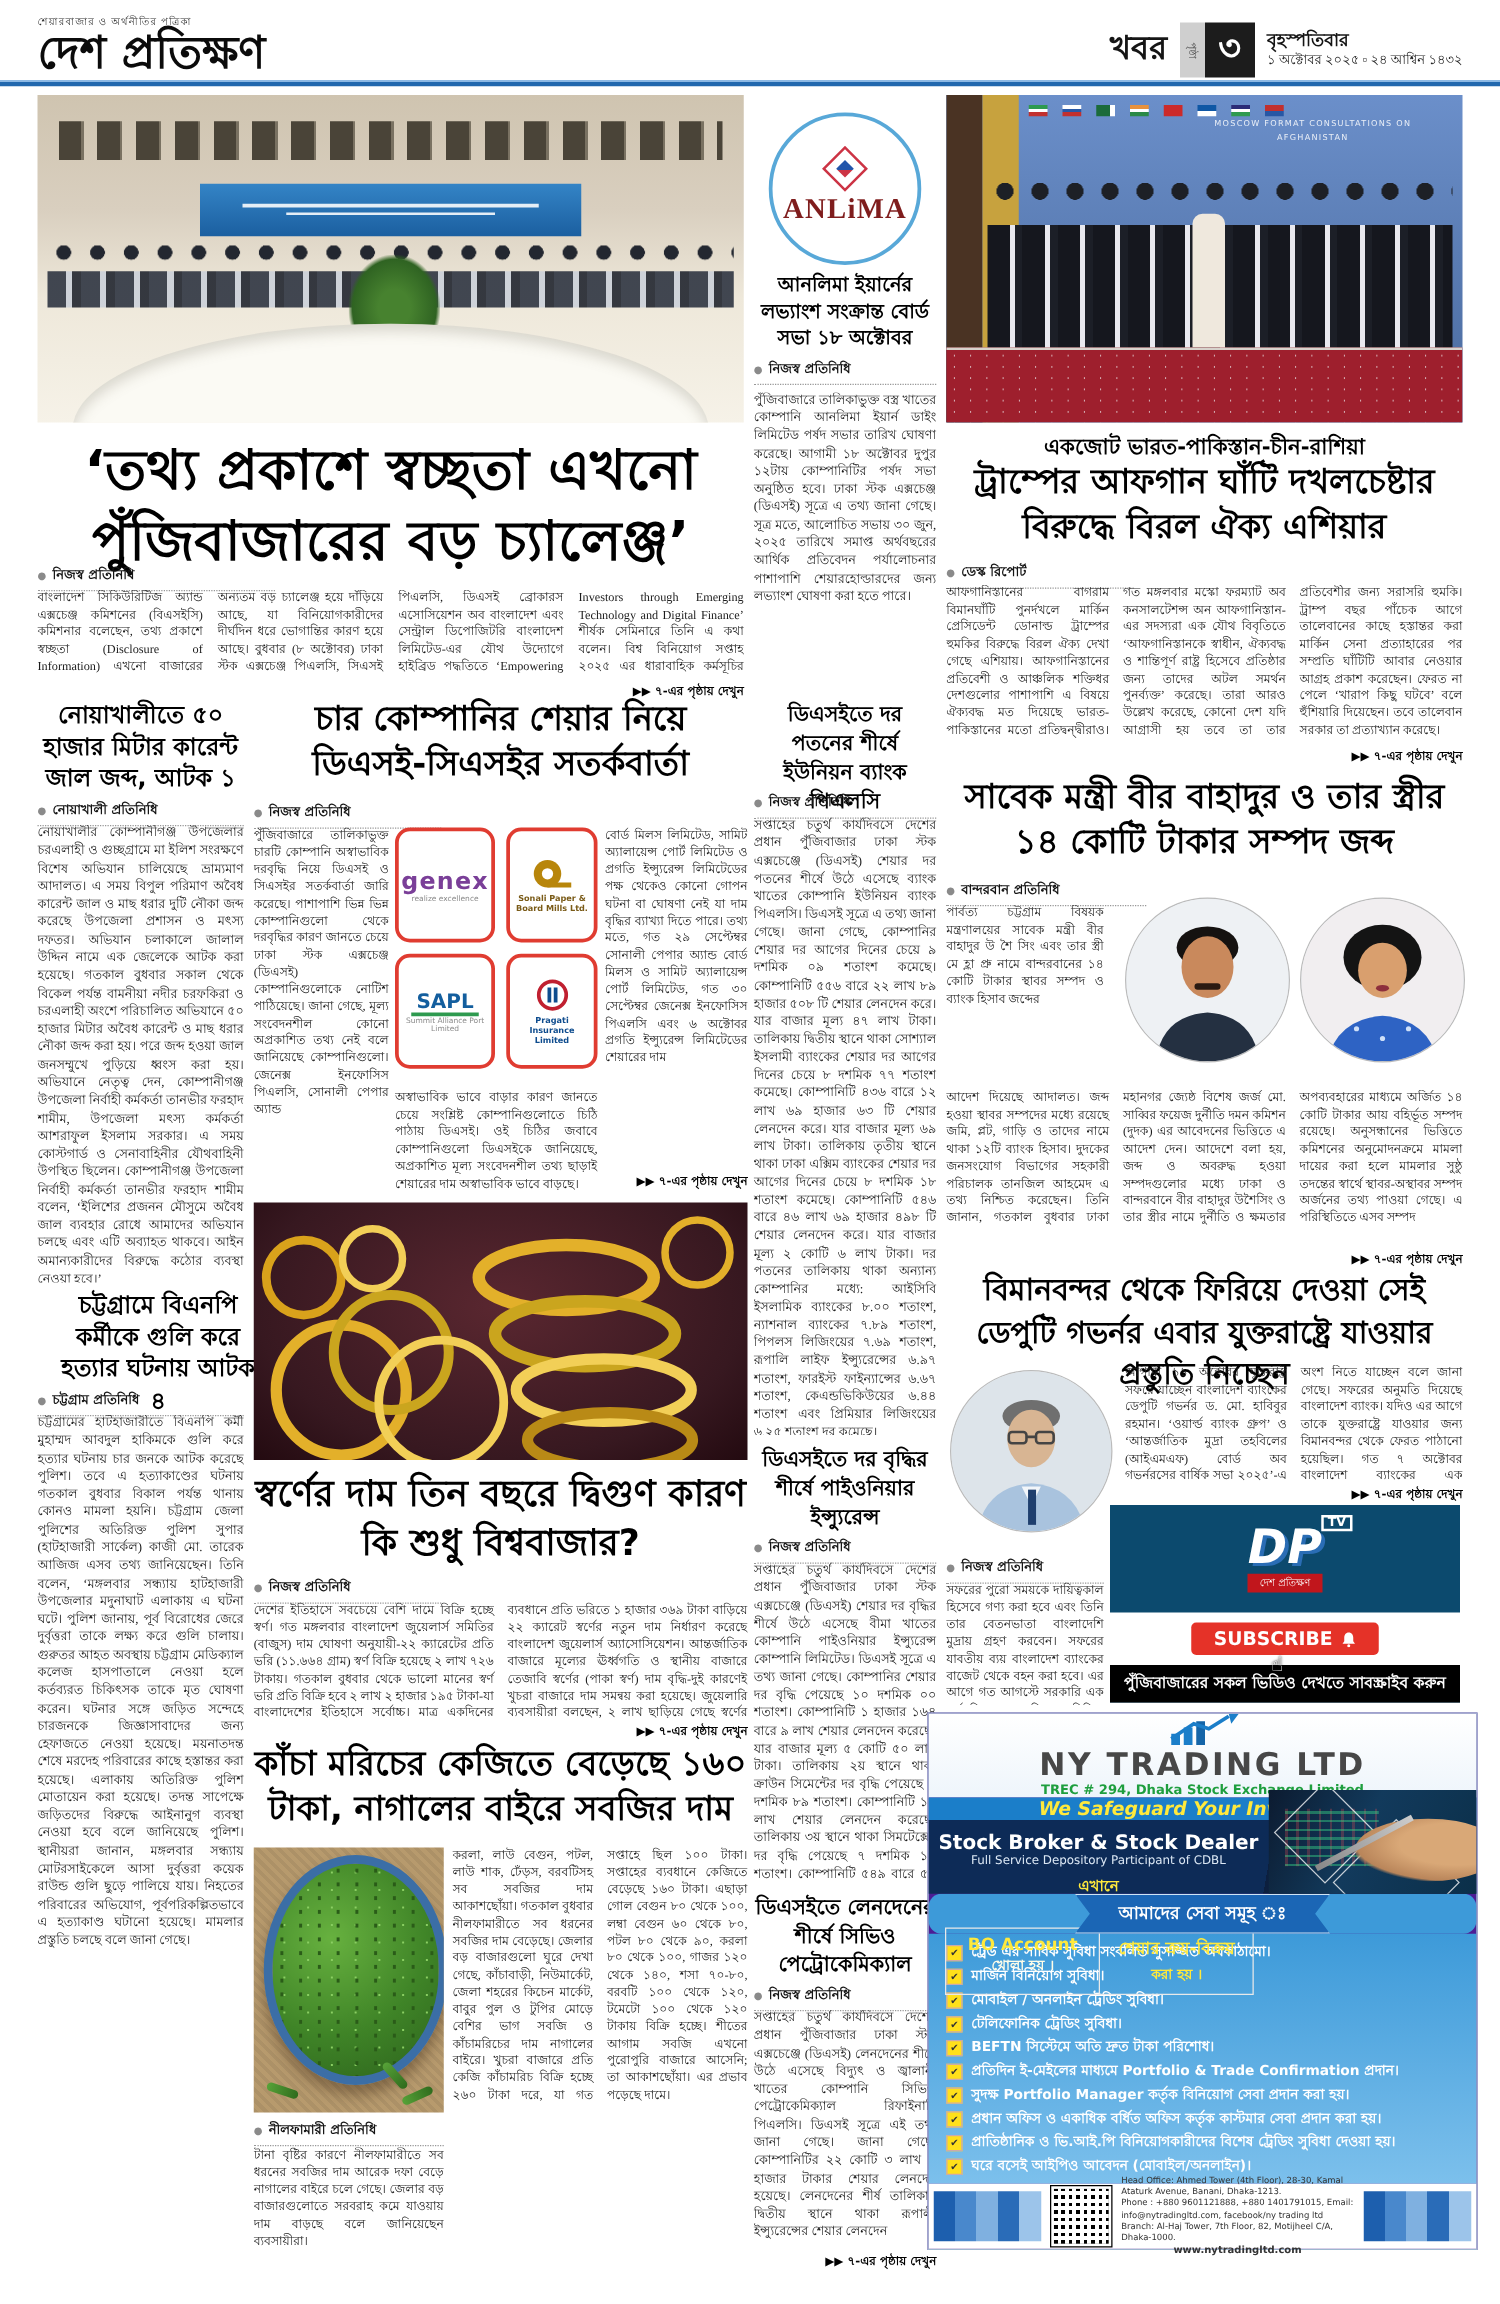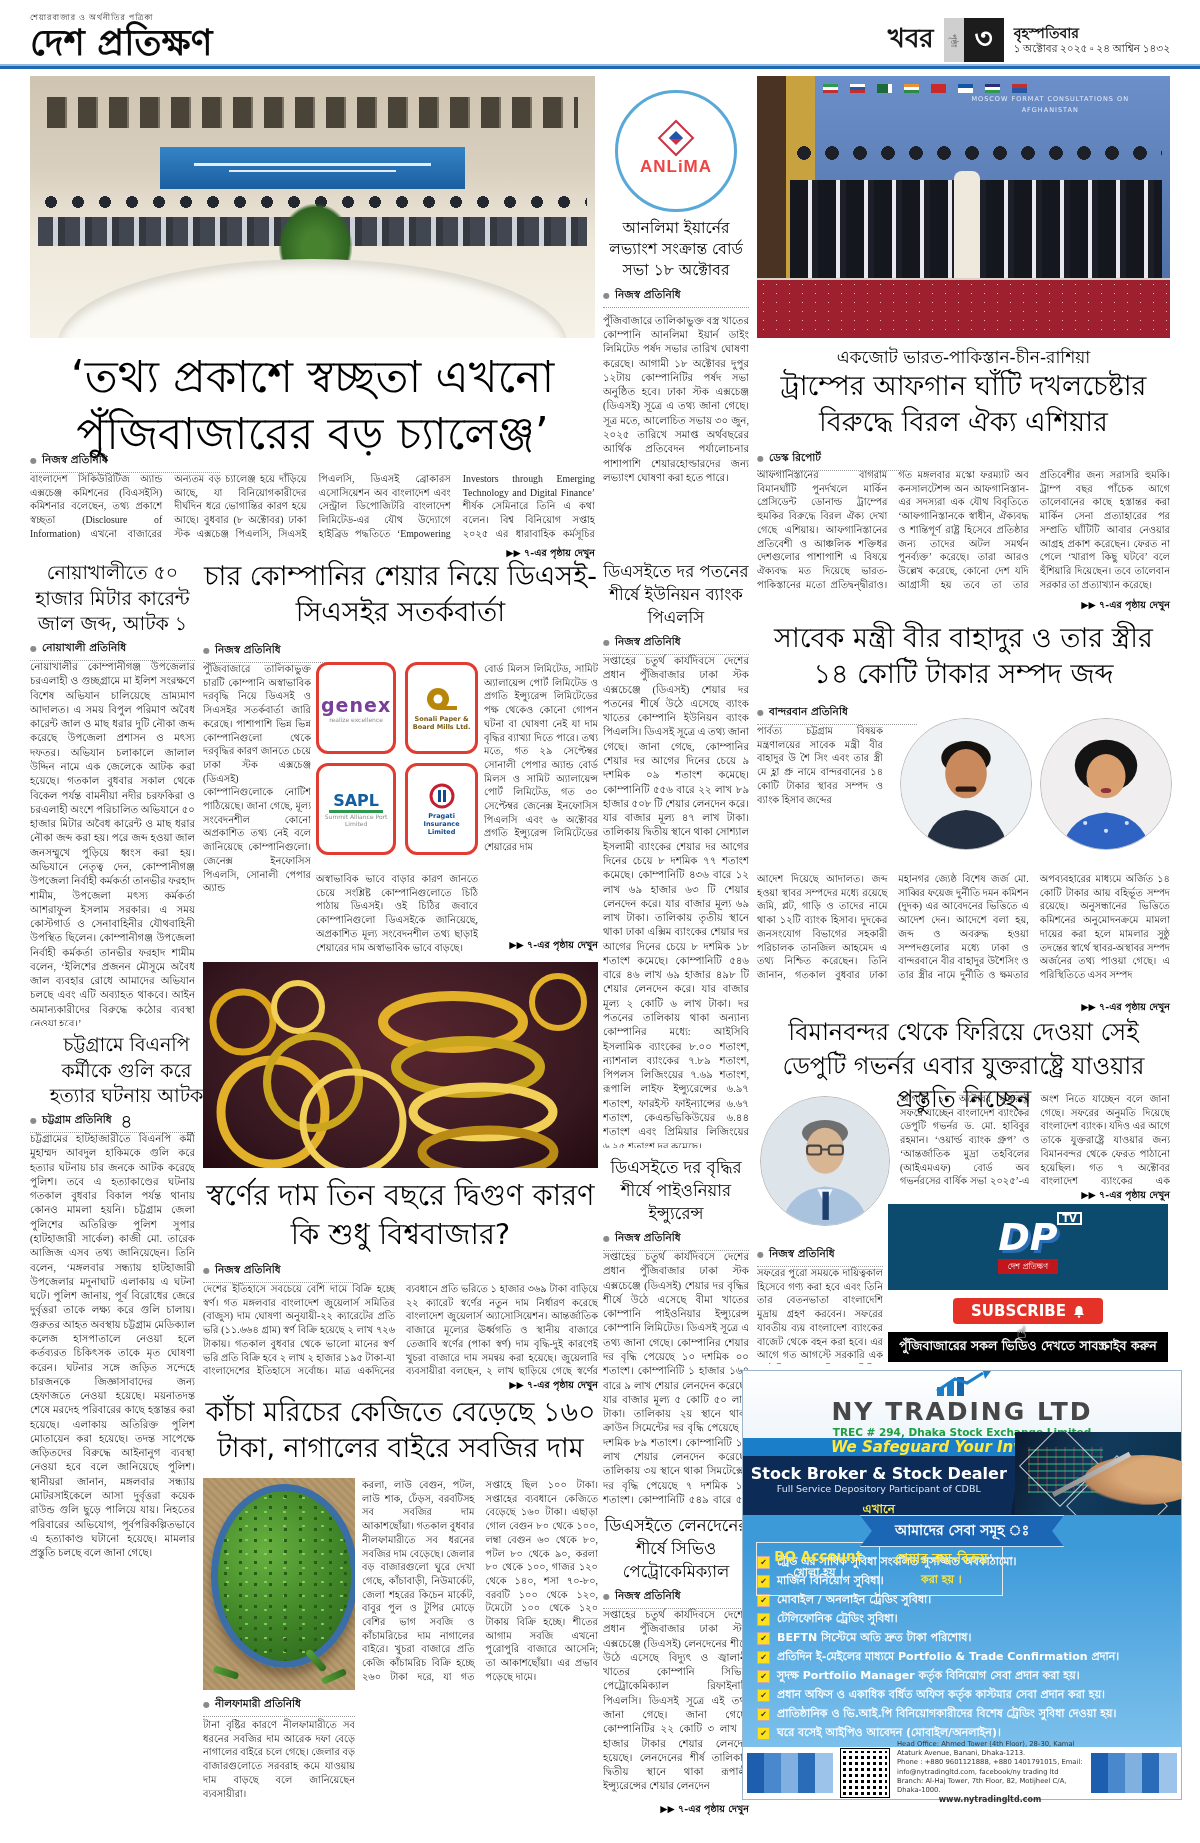--- a/index.html
+++ b/index.html
@@ -15,21 +15,21 @@
   .pgbox{display:flex;height:44px;}
   .pgword{width:20px;background:#cfcfcf;color:#444;font-size:8px;display:flex;align-items:center;justify-content:center;
           writing-mode:vertical-rl;text-orientation:mixed;}
   .pgnum{width:40px;background:#1c1c1c;color:#fff;font-weight:800;font-size:28px;display:flex;align-items:center;justify-content:center;
          font-family:"DejaVu Sans",sans-serif;}
   .dateblk{text-align:left;line-height:1.25;}
   .wday{font-weight:bold;font-size:14px;font-family:"DejaVu Sans",sans-serif;}
   .dline{font-size:10.5px;color:#222;}
   #hrule{left:0;top:64px;width:1200px;height:5px;background:linear-gradient(180deg,#8db9e4 0 2px,#2268ae 2px 100%);}
   
-  .hl{font-family:"DejaVu Sans","Liberation Sans",sans-serif;font-weight:400;color:#000;text-align:center;}
+  .hl{font-family:"DejaVu Sans","Liberation Sans",sans-serif;font-weight:700;color:#000;text-align:center;}
   .bl{display:flex;align-items:center;gap:5px;border-bottom:1px dotted #979797;padding-bottom:3px;
       font-family:"DejaVu Sans",sans-serif;font-weight:bold;font-size:10.5px;}
   .bdot{color:#8a8a8a;font-size:8px;}
   .bt{font-size:9.8px;line-height:1.4;text-align:justify;color:#1b1b1b;overflow:hidden;}
   .c2{column-count:2;column-gap:11px;}
   .c3{column-count:3;column-gap:11px;}
   .c4{column-count:4;column-gap:12px;}
   .cont{font-family:"DejaVu Sans",sans-serif;font-weight:bold;font-size:9.5px;text-align:right;color:#000;}
   
   .ph{overflow:hidden;background:#ddd;}
@@ -88,21 +88,21 @@
   .genex{font-family:"DejaVu Sans",sans-serif;font-weight:bold;font-size:19px;color:#7a3f98;letter-spacing:1px;}
   .ltag{font-size:6px;color:#8a8a8a;font-family:"DejaVu Sans",sans-serif;}
   .lname{font-size:6.5px;color:#7a5b18;font-weight:bold;font-family:"DejaVu Sans",sans-serif;margin-top:3px;}
   .sapl{font-family:"DejaVu Sans",sans-serif;font-weight:800;font-size:16px;color:#135e9e;border-bottom:3px solid #2e9a4f;padding:0 4px;}
   .prg-name{color:#0e4c8e;}
   
   #anl-circle{width:116px;height:116px;border-radius:50%;border:3px solid #58a8d8;background:#fff;margin:14px auto 6px auto;
       display:flex;flex-direction:column;align-items:center;justify-content:center;}
   .anl-d{width:22px;height:22px;border:2px solid #cc3344;transform:rotate(45deg);display:flex;align-items:center;justify-content:center;margin-bottom:6px;}
   .anl-d i{display:block;width:10px;height:10px;background:linear-gradient(135deg,#2255aa 55%,#cc3344 55%);}
-  .anl-word{font-family:Liberation Sans, sans-serif;font-weight:800;font-size:17px;color:#ef4444;letter-spacing:1px;}
+  .anl-word{font-family:Liberation Serif, serif;font-weight:800;font-size:23px;color:#7f1d1d;letter-spacing:1px;}
   
   .pcirc{border-radius:50%;overflow:hidden;background:#e8ecf0;border:1px solid #bbb;}
   
   #dptv{background:#0c4a6e;display:flex;flex-direction:column;}
   .dp-top{flex:1;display:flex;flex-direction:column;align-items:center;justify-content:center;}
   .dp-logo{font-family:"DejaVu Sans",sans-serif;font-weight:800;font-style:italic;font-size:38px;color:#fff;line-height:.9;
       text-shadow:3px 3px 0 #2a6db5;position:relative;}
   .dp-tv{position:absolute;top:-8px;right:-24px;font-size:10px;font-style:normal;border:2px solid #fff;padding:0 3px;text-shadow:none;}
   .dp-sub{background:#c1161c;color:#fff;font-size:8px;padding:1px 10px;margin-top:4px;font-family:"DejaVu Sans",sans-serif;}
   .dp-mid{height:42px;background:#fff;display:flex;align-items:center;justify-content:center;position:relative;}
@@ -129,21 +129,21 @@
   .ny-b1{color:#ffe93c;font-family:"DejaVu Sans",sans-serif;font-weight:800;font-size:13.5px;}
   .ny-b2{color:#fffde8;font-family:"DejaVu Sans",sans-serif;font-weight:bold;font-size:11px;}
   .ny-photo{position:absolute;right:0;top:-24px;width:38%;height:calc(100% + 24px);
       background:linear-gradient(115deg,#0c1b30 0%,#123a5c 45%,#0b2f49 100%);overflow:hidden;}
   .ny-ticks{position:absolute;left:8%;top:18%;width:45%;height:55%;
       background:repeating-linear-gradient(0deg,rgba(60,230,140,.4) 0 2px,transparent 2px 7px),
                  repeating-linear-gradient(90deg,rgba(255,80,80,.25) 0 2px,transparent 2px 9px);}
   .hexo{position:absolute;border:1px solid rgba(255,255,255,.75);transform:rotate(45deg);}
   .ny-hand{position:absolute;right:-12%;top:28%;width:70%;height:60%;background:radial-gradient(ellipse at 70% 40%,#d9a877 40%,#b9855a 70%,transparent 75%);border-radius:50%;}
   .ny-pen{position:absolute;right:28%;top:48%;width:52%;height:5px;background:linear-gradient(90deg,#888,#ccc);transform:rotate(-28deg);}
-  .ny-bannerrow{height:36px;background:#3d9ad9;display:flex;align-items:center;justify-content:center;}
+  .ny-bannerrow{height:36px;background:#3d9ad9;display:flex;align-items:center;justify-content:center;border-radius:10px;}
   .ny-banner{background:#1b66b5;color:#fff;font-family:"DejaVu Sans",sans-serif;font-weight:800;font-size:14px;
       padding:3px 34px;clip-path:polygon(12px 50%,0 0,100% 0,calc(100% - 12px) 50%,100% 100%,0 100%);border:1px solid #cfe4f5;}
   .ny-list{flex:1;background:linear-gradient(#3d9ad9,#7cc0ec);padding:6px 14px 4px 14px;display:flex;flex-direction:column;justify-content:space-evenly;}
   .ny-it{display:flex;align-items:center;gap:7px;color:#fff;font-family:"DejaVu Sans",sans-serif;font-weight:bold;font-size:11px;}
   .chk{width:11px;height:11px;background:#ffe01a;color:#333;font-size:8px;line-height:11px;text-align:center;flex:0 0 11px;border:1px solid #caa;}
   .ny-bot{height:52px;background:#fff;display:flex;align-items:center;gap:8px;padding:0 4px;}
   .bluestrip{width:86px;height:40px;background:linear-gradient(90deg,#1d5fae 0 17px,#4988cc 17px 34px,#7fb0e0 34px 51px,#2a6cb8 51px 68px,#9cc4ea 68px 86px);}
   .qr{width:44px;height:44px;background:repeating-linear-gradient(0deg,#000 0 3px,#fff 3px 6px),repeating-linear-gradient(90deg,#000 0 3px,#fff 3px 6px);background-blend-mode:screen;border:2px solid #fff;outline:1px solid #000;}
   .ny-addr{flex:1;font-size:6.8px;line-height:1.35;color:#333;font-family:"DejaVu Sans",sans-serif;}
   .ny-web{font-weight:800;font-size:8px;text-align:center;}

